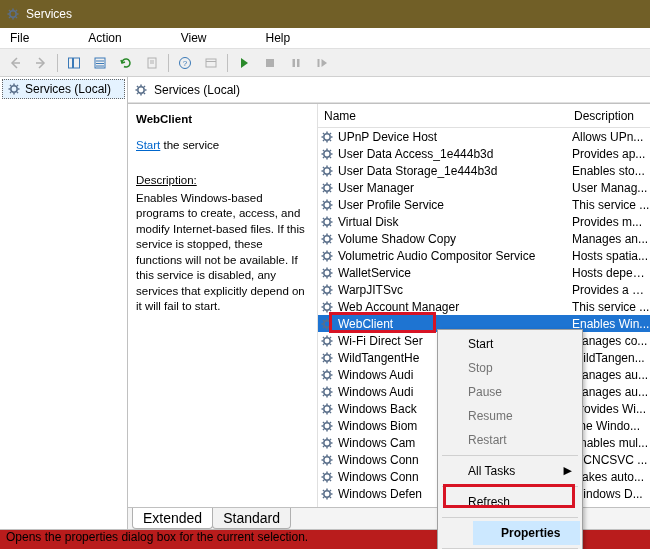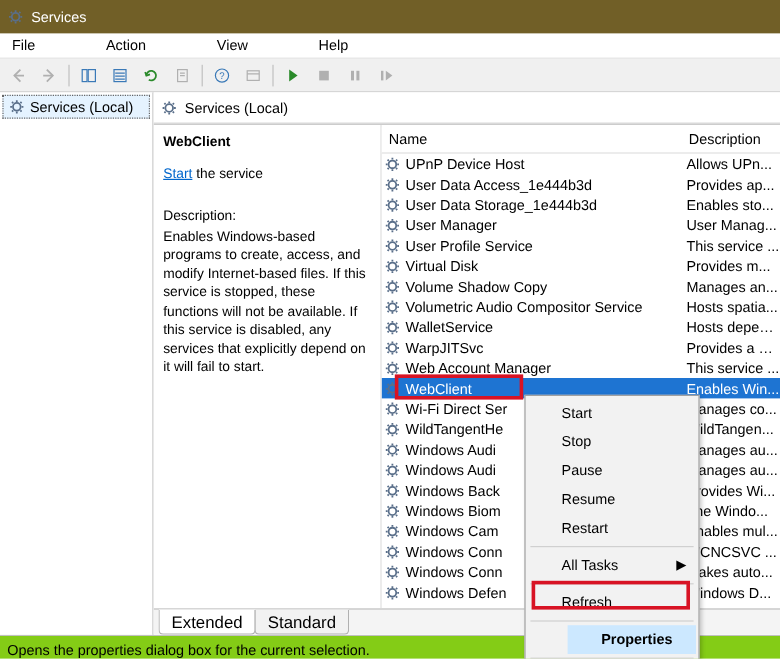--- a/index.html
+++ b/index.html
@@ -28,21 +28,21 @@
   .left-item { display: flex; align-items: center; gap: 4px; padding: 2px 4px; background: #e5f3ff; border: 1px dotted #666; }
   .right-pane { flex: 1; display: flex; flex-direction: column; background: #fff; overflow: hidden; }
 
   .pane-header { height: 26px; display: flex; align-items: center; padding: 0 6px; font-size: 12px; border-bottom: 1px solid #e0e0e0; background: #fff; gap: 6px; }
 
   .content { flex: 1; display: flex; border-top: 1px solid #c0c0c0; overflow: hidden; }
   .details { width: 190px; padding: 8px 8px 8px 8px; border-right: 1px solid #e0e0e0; font-size: 11.5px; line-height: 1.35; }
   .details .svc-name { font-weight: 700; margin-bottom: 10px; }
   .details .start-line { margin-bottom: 20px; }
   .details .start-link { color: #0066cc; text-decoration: underline; cursor: pointer; }
-  .details .desc-label { margin-bottom: 2px; }
+  .details .desc-label { margin-bottom: 2px; text-decoration: underline; }
   .details .desc-text { }
 
   .list { flex: 1; overflow: hidden; position: relative; }
   .list-header { display: flex; height: 22px; border-bottom: 1px solid #e0e0e0; background: #fff; font-size: 12px; }
   .col-name { width: 250px; padding: 3px 6px; }
   .col-desc { flex: 1; padding: 3px 6px; }
   .sort-ind { text-align: center; margin-top: -4px; color: #888; font-size: 10px; line-height: 6px; height: 6px; }
   .list-body { }
   .row { display: flex; align-items: center; height: 17px; font-size: 12px; }
   .row .cell-name { width: 250px; display: flex; align-items: center; gap: 4px; padding-left: 2px; white-space: nowrap; overflow: hidden; }
@@ -52,26 +52,26 @@
 
   .gear { width: 14px; height: 14px; flex-shrink: 0; }
 
   
   .tabs { height: 22px; display: flex; align-items: flex-end; padding-left: 4px; border-top: 1px solid #c0c0c0; background: #f4f4f4; }
   .tab { padding: 2px 10px; border: 1px solid #b0b0b0; border-top: none; border-top-left-radius: 0; border-bottom-left-radius: 4px; border-bottom-right-radius: 4px; background: #fdfdfd; font-size: 14px; margin-right: -1px; position: relative; }
   .tab.active { background: #fff; z-index: 2; }
   .tab.inactive { background: #f2f2f2; }
 
   
-  .statusbar { height: 20px; border-top: 1px solid #c0c0c0; background: #84cc16; display: flex; align-items: flex-end; padding: 0 6px; font-size: 12px; }
+  .statusbar { height: 20px; border-top: 1px solid #c0c0c0; background: #b91c1c; display: flex; align-items: flex-start; padding: 0 6px; font-size: 12px; }
 
   
   .ctx { position: absolute; width: 146px; background: #f2f2f2; border: 1px solid #a0a0a0; box-shadow: 2px 2px 4px rgba(0,0,0,0.25); padding: 2px; font-size: 12px; z-index: 50; }
   .ctx-item { padding: 5px 20px 5px 28px; position: relative; }
-  .ctx-item.disabled { color: #000000; }
+  .ctx-item.disabled { color: #737373; }
   .ctx-item.hover { background: #cce8ff; margin-left: 33px; }
   .ctx-item .arrow { position: absolute; right: 8px; top: 5px; font-size: 11px; }
   .ctx-sep { height: 1px; background: #d0d0d0; margin: 3px 2px; }
 
   .highlight-red { border: 3px solid #d81324; position: absolute; pointer-events: none; z-index: 60; }
 
   .gear-svg { fill: none; stroke: #5a6f8a; stroke-width: 1.5; }
 </style>
 </head>
 <body>

